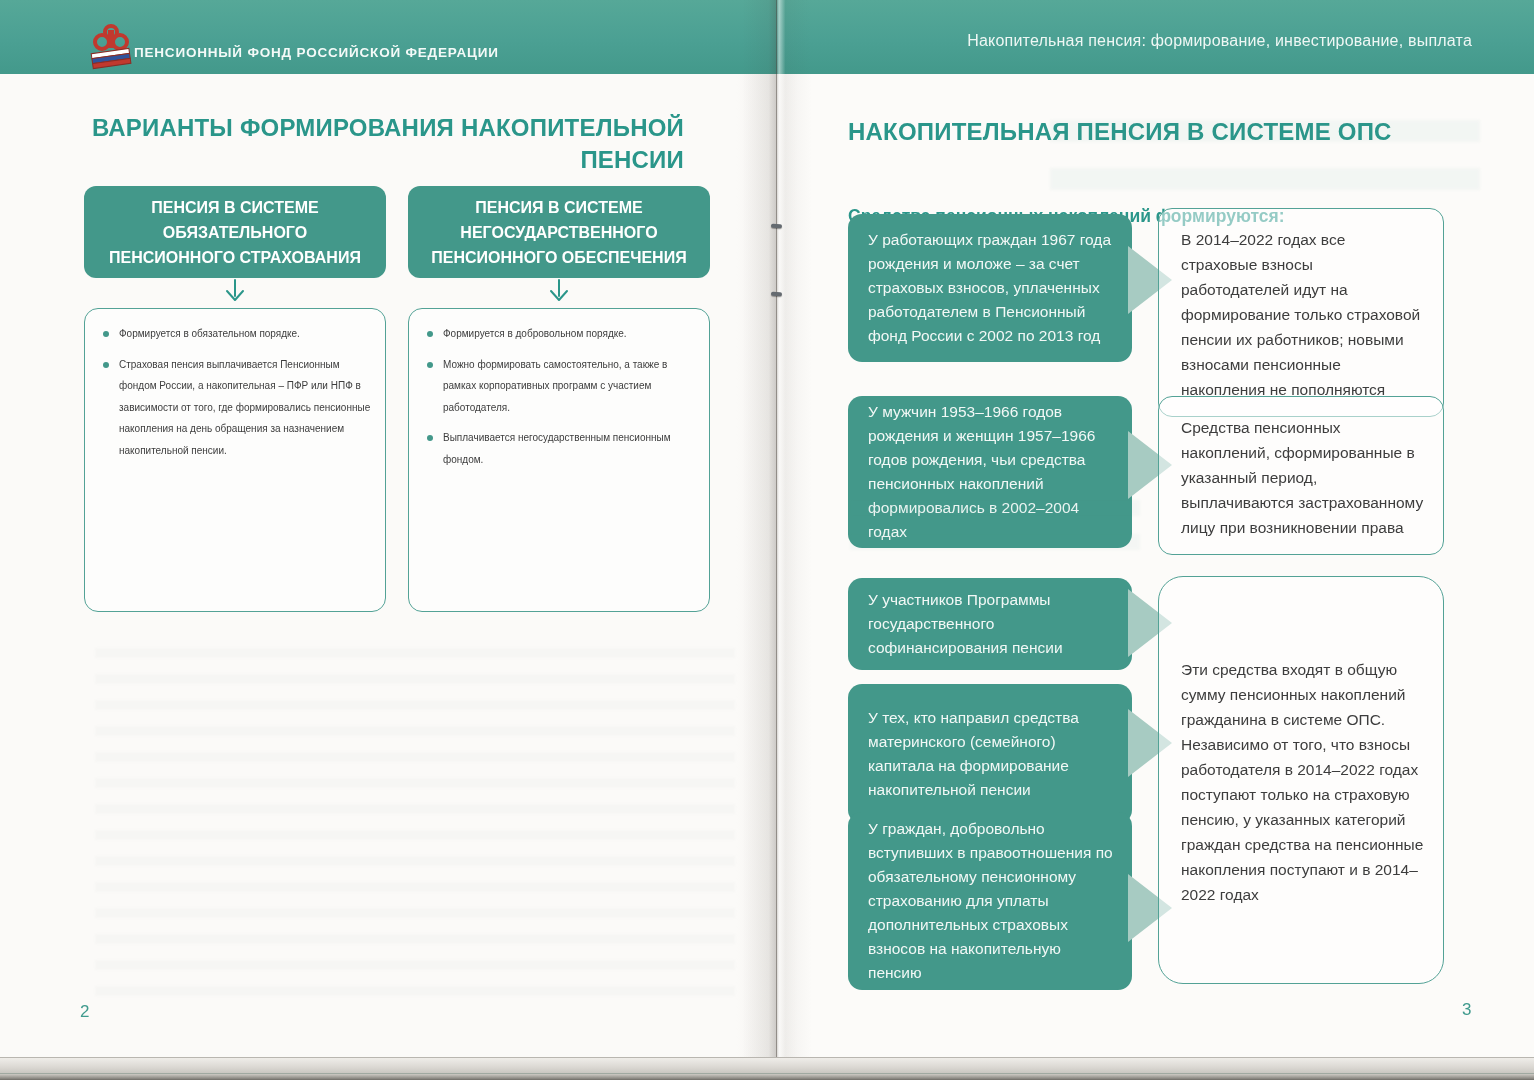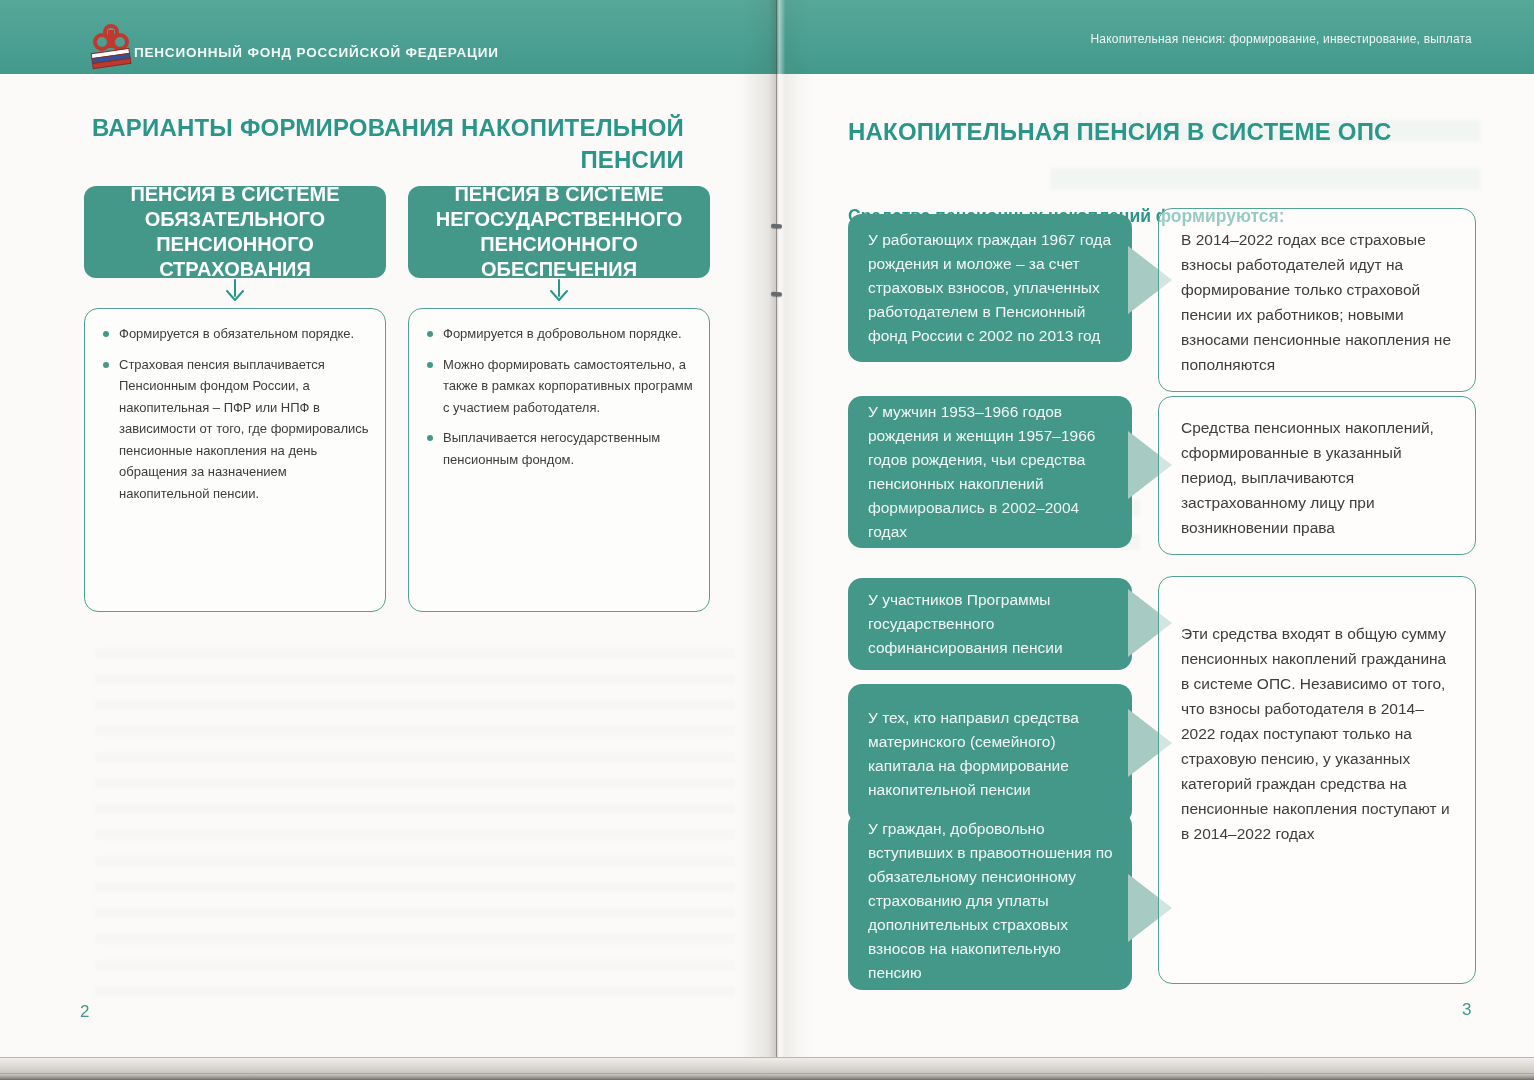--- a/index.html
+++ b/index.html
@@ -6,47 +6,47 @@
   .sheet{
     position:relative;width:1534px;height:1080px;overflow:hidden;
     background:linear-gradient(to right,#fbfaf8 0%,#fbfaf8 48%,#f3f1ee 50.2%,#fcfbf9 52%,#fcfbf9 100%);
     font-family:"Liberation Sans",sans-serif;color:#3d3d3d;
   }
   
   .band{position:absolute;left:0;top:0;width:1534px;height:74px;
     background:linear-gradient(to bottom,#56a898 0%,#4ba093 55%,#43998b 100%);}
   .band-left{position:absolute;left:88px;top:22px;display:flex;align-items:center;}
   .org-name{color:#f4faf8;font-size:13.5px;font-weight:bold;letter-spacing:.8px;padding-top:8px;}
-  .booklet-title{position:absolute;right:62px;top:32px;color:#eef7f4;font-size:12px;letter-spacing:.2px;}
+  .booklet-title{position:absolute;right:62px;top:32px;color:#eef7f4;font-size:16px;letter-spacing:.2px;}
   
   .spine{position:absolute;left:742px;top:0;width:70px;height:1080px;pointer-events:none;
     background:linear-gradient(to right,rgba(60,55,50,0) 0%,rgba(60,55,50,.07) 38%,rgba(60,55,50,.22) 49%,rgba(255,255,255,.5) 53%,rgba(60,55,50,.05) 62%,rgba(60,55,50,0) 100%);}
   .spine-line{position:absolute;left:776px;top:0;width:1px;height:1080px;background:rgba(70,64,58,.45);}
   .staple{position:absolute;left:771px;width:11px;height:4px;background:#646a70;border-radius:2px;
     box-shadow:0 1px 1px rgba(0,0,0,.35);transform:rotate(3deg);}
   
   .page-title{position:absolute;color:#2a968a;font-size:24px;font-weight:bold;line-height:32px;letter-spacing:.2px;}
   .subtitle{position:absolute;color:#2a968a;font-size:17.5px;font-weight:600;}
   .page-num{position:absolute;color:#3f9a8d;font-size:17px;}
   
   .flow-head{position:absolute;top:186px;width:302px;height:92px;background:#43988a;border-radius:12px;
     display:flex;align-items:center;justify-content:center;text-align:center;
-    color:#ffffff;font-size:20px;font-weight:bold;line-height:25px;padding:8px 18px;box-sizing:border-box;}
+    color:#ffffff;font-size:16px;font-weight:bold;line-height:25px;padding:8px 18px;box-sizing:border-box;}
   .down-arrow{position:absolute;top:279px;width:26px;height:26px;}
   .bullet-box{position:absolute;top:308px;width:302px;min-height:304px;box-sizing:border-box;
     border:1.6px solid #53a296;border-radius:14px;background:rgba(255,255,255,.55);
     padding:14px 14px 12px 12px;}
   .bullet-row{display:flex;gap:10px;margin-bottom:9px;}
   .bullet-dot{flex:0 0 auto;width:6px;height:6px;border-radius:50%;background:#43988a;margin-top:8px;margin-left:6px;}
-  .bullet-text{font-size:13px;line-height:21.5px;color:#3d3d3d;}
+  .bullet-text{font-size:10px;line-height:21.5px;color:#3d3d3d;}
   
   .src-box{position:absolute;left:848px;width:284px;background:#43988a;border-radius:14px;
     display:flex;align-items:center;box-sizing:border-box;padding:10px 16px 10px 20px;
     color:#f2f8f6;font-size:15.5px;line-height:24px;}
-  .res-box{position:absolute;left:1158px;width:318px;box-sizing:border-box;
+  .res-box{position:absolute;left:1158px;width:286px;box-sizing:border-box;
     border:1.6px solid #53a296;border-radius:14px;background:rgba(255,255,255,.5);
     padding:18px 18px 14px 22px;color:#3d3d3d;font-size:15.5px;line-height:25px;}
   .arrow-right{position:absolute;left:1128px;width:0;height:0;
     border-top:34px solid transparent;border-bottom:34px solid transparent;border-left:44px solid #a7cbc2;}
   
   .ghost{position:absolute;pointer-events:none;filter:blur(1.5px);
     background:repeating-linear-gradient(to bottom,rgba(90,110,105,.55) 0 10px,rgba(90,110,105,0) 10px 26px);}
   .bottom-edge{position:absolute;left:0;bottom:0;width:1534px;height:22px;
     background:linear-gradient(to bottom,#efede9 0%,#dcd9d4 40%,#c6c3bd 75%,#908d87 92%,#6e6b66 100%);
     border-top:1px solid #b9b6b0;}
@@ -134,21 +134,21 @@
   <div class="src-box" style="top:812px;height:178px;">У граждан, добровольно вступивших в правоотношения по обязательному пенсионному страхованию для уплаты дополнительных страховых взносов на накопительную пенсию</div>
 
   <div class="arrow-right" style="top:246px;"></div>
   <div class="arrow-right" style="top:431px;"></div>
   <div class="arrow-right" style="top:589px;"></div>
   <div class="arrow-right" style="top:709px;"></div>
   <div class="arrow-right" style="top:874px;"></div>
 
   <div class="res-box" style="top:208px;min-height:164px;">В 2014–2022 годах все страховые взносы работодателей идут на формирование только страховой пенсии их работников; новыми взносами пенсионные накопления не пополняются</div>
   <div class="res-box" style="top:396px;min-height:152px;">Средства пенсионных накоплений, сформированные в указанный период, выплачиваются застрахованному лицу при возникновении права</div>
-  <div class="res-box" style="top:576px;height:408px;padding-top:44px;">Эти средства входят в общую сумму пенсионных накоплений гражданина в системе ОПС. Независимо от того, что взносы работодателя в 2014–2022 годах поступают только на страховую пенсию, у указанных категорий граждан средства на пенсионные накопления поступают и в 2014–2022 годах</div>
+  <div class="res-box" style="top:576px;height:408px;padding-top:80px;border-radius:25px;">Эти средства входят в общую сумму пенсионных накоплений гражданина в системе ОПС. Независимо от того, что взносы работодателя в 2014–2022 годах поступают только на страховую пенсию, у указанных категорий граждан средства на пенсионные накопления поступают и в 2014–2022 годах</div>
 
   <div class="page-num" style="left:1462px;top:1000px;">3</div>
 
   <div class="spine"></div>
   <div class="spine-line"></div>
   <div class="staple" style="top:224px;"></div>
   <div class="staple" style="top:292px;"></div>
 
   <div class="ghost" style="left:95px;top:648px;width:640px;height:350px;opacity:.05;"></div>
   <div class="ghost" style="left:1050px;top:120px;width:430px;height:96px;opacity:.07;background:repeating-linear-gradient(to bottom,rgba(70,150,135,.7) 0 22px,rgba(70,150,135,0) 22px 48px);"></div>

